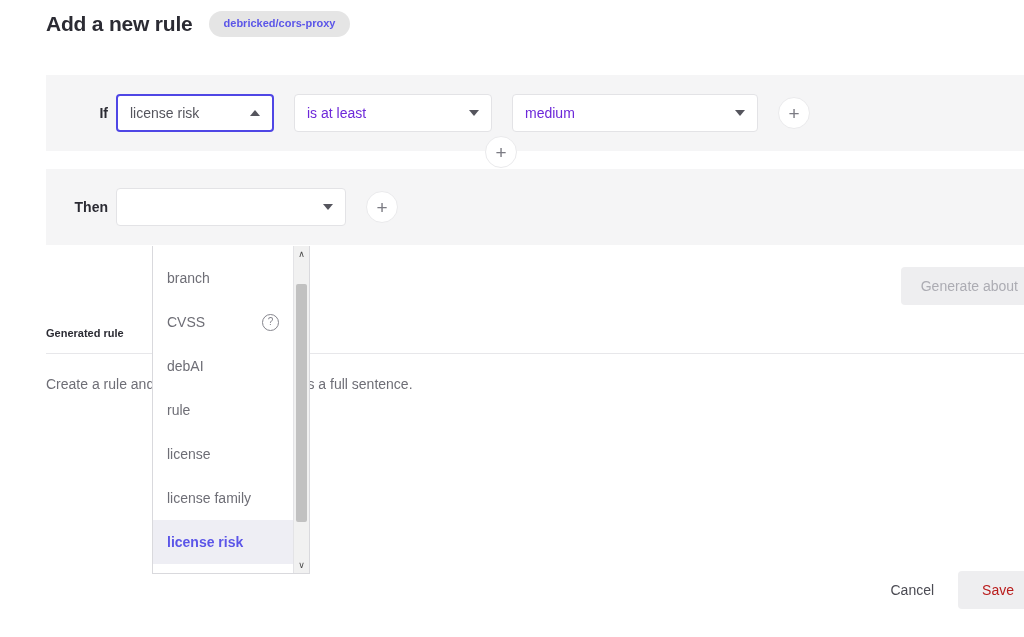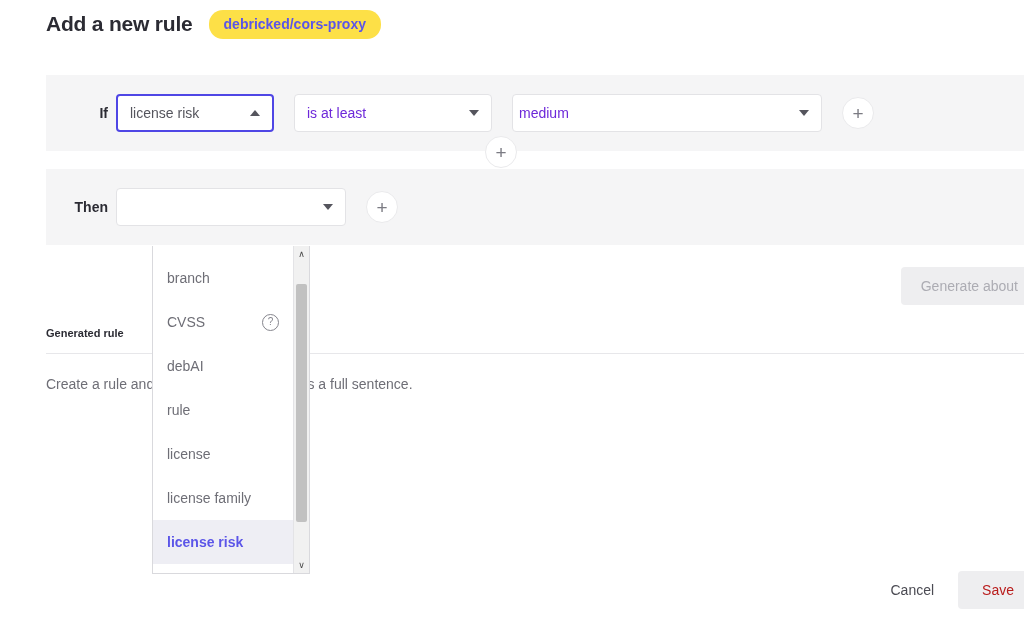--- a/index.html
+++ b/index.html
@@ -33,24 +33,24 @@
     padding-top: 5px;
     height: 38px;
   }
   .page-title {
     font-size: 21px;
     font-weight: bold;
     color: #2b2b33;
     letter-spacing: -0.2px;
   }
   .repo-badge {
-    background: #fde047;
+    background: #e5e5e5;
     color: #5b55e8;
     font-weight: bold;
-    font-size: 14px;
+    font-size: 11px;
     border-radius: 14px;
     padding: 7px 15px 8px;
     line-height: 1;
     white-space: nowrap;
   }
 
   .subhead-row {
     display: flex;
     align-items: center;
     justify-content: space-between;
@@ -132,21 +132,21 @@
     color: #55555d;
     z-index: 40;
   }
   .select.open .caret {
     border-top: none;
     border-bottom: 6px solid #55555d;
   }
 
   .sel-attr  { width: 158px; }
   .sel-oper  { width: 198px; }
-  .sel-value { width: 310px; padding-left: 6px; }
+  .sel-value { width: 246px; }
   .sel-then  { width: 230px; }
 
   .circle-btn {
     width: 30px; height: 30px;
     border-radius: 50%;
     background: #ffffff;
     border: 1px solid #eaeaec;
     display: flex;
     align-items: center;
     justify-content: center;

